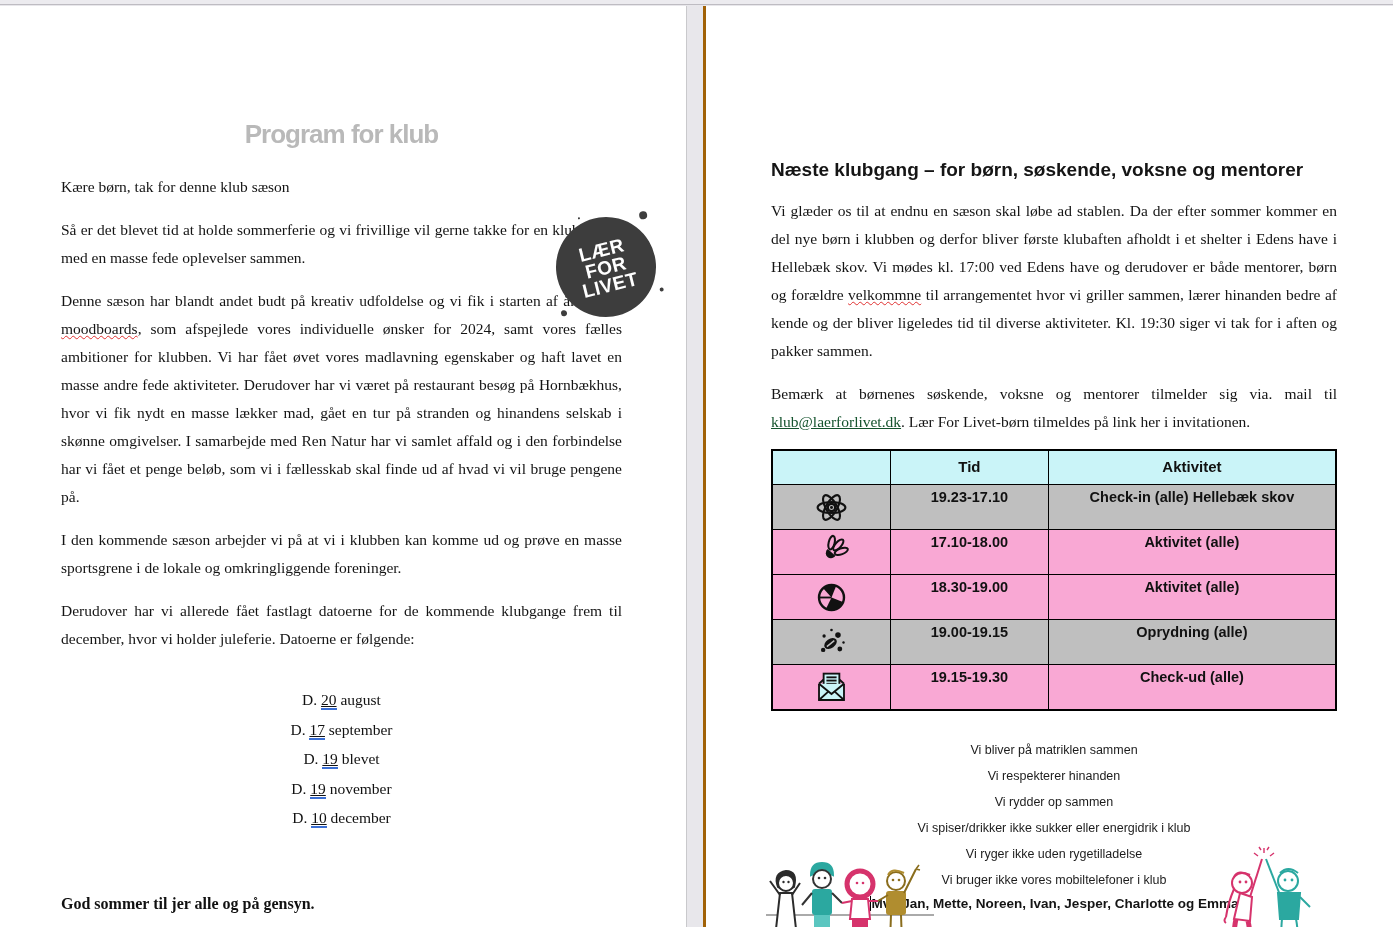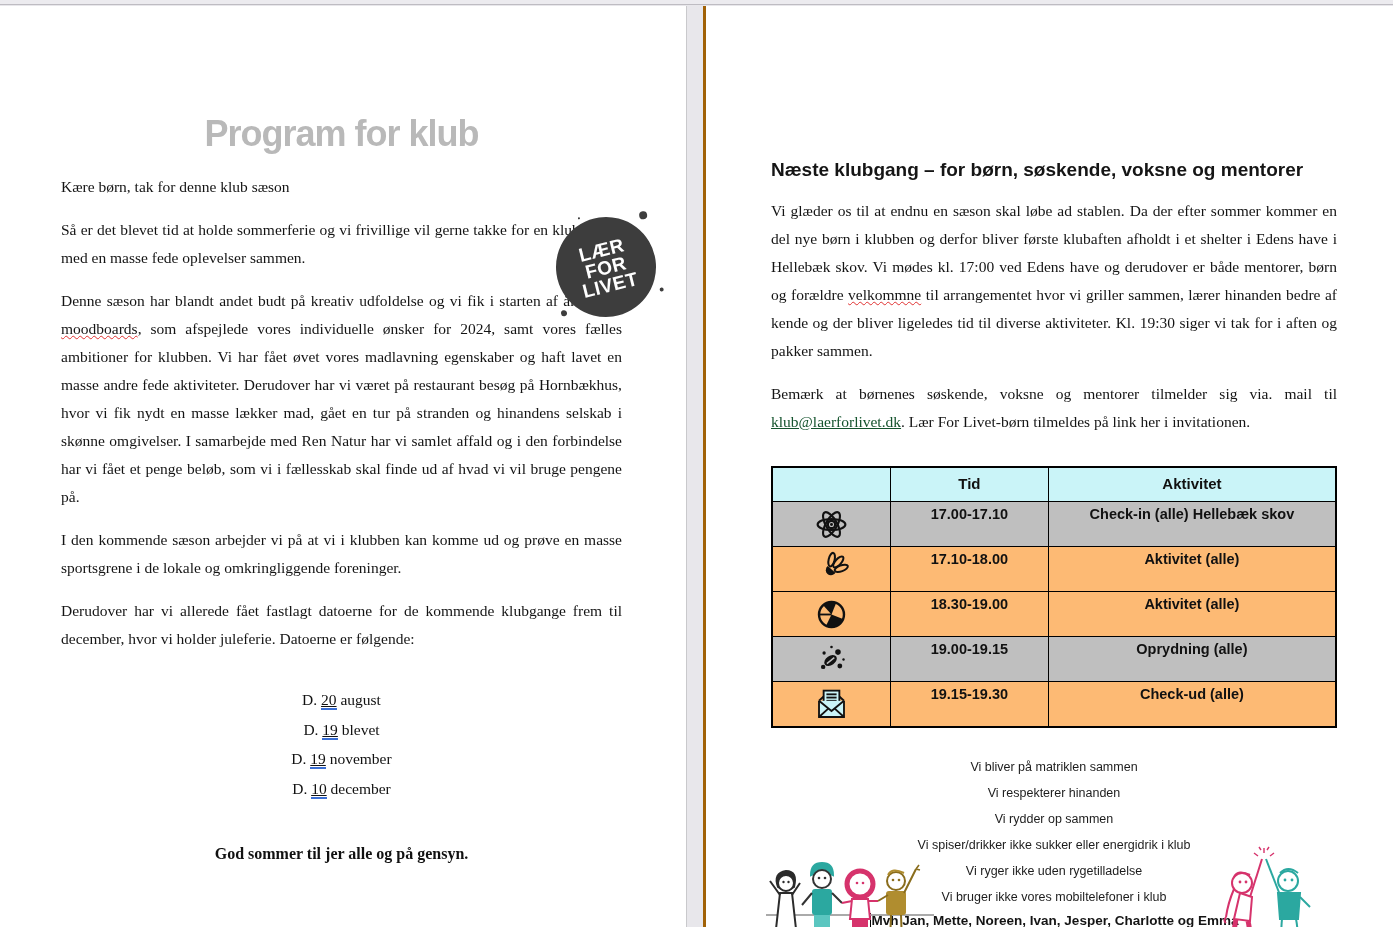--- a/index.html
+++ b/index.html
@@ -18,21 +18,21 @@
   .page{
     position:absolute; top:6px; bottom:0; background:#fff;
   }
   .page-left{ left:0; width:687px; border-right:1px solid #C9C9CC; }
   .page-right{ left:703px; width:690px; border-left:3px solid #a16207; }
 
   
   .lp-content{ padding:0 64px 0 61px; position:relative; }
   .doc-title{
     margin-top:104px;
-    font-size:36px; font-weight:bold; color:#B9B9B9;
+    font-size:26px; font-weight:bold; color:#B9B9B9;
     text-align:center; letter-spacing:-1px; line-height:48px;
   }
   .logo{
     position:absolute; top:99px; right:24px; width:112px; height:118px;
   }
   .logo .blob{
     position:absolute; left:6px; top:8px; width:100px; height:100px;
     background:#3D3D3D; border-radius:50%;
     transform:rotate(-8deg);
     box-shadow: 44px -46px 0 -46px #3D3D3D, -48px 40px 0 -47px #3D3D3D,
@@ -52,44 +52,44 @@
   .para{
     font-family:"Liberation Serif", serif;
     font-size:15.5px; line-height:28px; text-align:justify;
     margin-top:15px; color:#141414;
   }
   .spell{ text-decoration:underline wavy #E03131 1px; text-decoration-skip-ink:none; }
   .dates{ margin-top:32px; text-align:center; font-family:"Liberation Serif", serif;
     font-size:15.5px; line-height:29.5px; }
   .dnum{ text-decoration:underline; box-shadow:0 2px 0 0 #3B6FD4; }
   .closing{
-    margin-top:42px; text-align:center; font-family:"Liberation Serif", serif;
+    margin-top:62px; font-family:"Liberation Serif", serif;
     font-weight:bold; font-size:16px;
   }
 
   
   .rp-content{ padding:0 56px 0 65px; position:relative; }
   .rp-heading{
     margin-top:151px; font-size:19px; font-weight:bold; line-height:25px; color:#151515;
   }
   .rp-content .para{ font-size:15.5px; }
   a.mail-link{ color:#14532d; text-decoration:underline; cursor:pointer; }
 
   table.schedule{
-    margin-top:30px; width:100%; border-collapse:collapse;
+    margin-top:13px; width:100%; border-collapse:collapse;
     border:2px solid #000; table-layout:fixed;
   }
   table.schedule th, table.schedule td{
     border:1.5px solid #000; text-align:center; vertical-align:top;
     font-weight:bold; padding-top:4px;
   }
   table.schedule th{ height:34px; background:#CAF4F8; font-size:15px; padding-top:7px; }
   table.schedule td{ height:40px; font-size:14.5px; }
   tr.row-gray td{ background:#BFBFBF; }
-  tr.row-cyan td{ background:#fdba74; }
+  tr.row-cyan td{ background:#f9a8d4; }
   .col-icon{ width:21%; } .col-time{ width:28%; } .col-act{ width:51%; }
   td.icon-cell{ padding-top:2px; }
   td.icon-cell svg{ width:37px; height:37px; }
 
   .rules{ margin-top:26px; text-align:center; font-size:12.5px; color:#1c1c1c; }
   .rules .rule{ line-height:26px; }
   .signature{
     margin-top:3px; text-align:center; font-size:13.5px; font-weight:bold; color:#141414;
   }
   .caret{
@@ -119,20 +119,21 @@
     <h1 class="doc-title">Program for klub</h1>
 
     <p class="para">Kære børn, tak for denne klub sæson</p>
     <p class="para">Så er det blevet tid at holde sommerferie og vi frivillige vil gerne takke for en klub sæson med en masse fede oplevelser sammen.</p>
     <p class="para"><span>Denne sæson har blandt andet budt på kreativ udfoldelse og vi fik i starten af året lavet </span><span class="spell">moodboards</span><span>, som afspejlede vores individuelle ønsker for 2024, samt vores fælles ambitioner for klubben. Vi har fået øvet vores madlavning egenskaber og haft lavet en masse andre fede aktiviteter. Derudover har vi været på restaurant besøg på Hornbækhus, hvor vi fik nydt en masse lækker mad, gået en tur på stranden og hinandens selskab i skønne omgivelser. I samarbejde med Ren Natur har vi samlet affald og i den forbindelse har vi fået et penge beløb, som vi i fællesskab skal finde ud af hvad vi vil bruge pengene på.</span></p>
     <p class="para">I den kommende sæson arbejder vi på at vi i klubben kan komme ud og prøve en masse sportsgrene i de lokale og omkringliggende foreninger.</p>
     <p class="para">Derudover har vi allerede fået fastlagt datoerne for de kommende klubgange frem til december, hvor vi holder juleferie. Datoerne er følgende:</p>
 
     <div class="dates">
       <div><span>D. </span><span class="dnum">20</span><span> august</span></div>
+      <div><span>D. </span><span class="dnum">17</span><span> september</span></div>
       <div><span>D. </span><span class="dnum">19</span><span> blevet</span></div>
       <div><span>D. </span><span class="dnum">19</span><span> november</span></div>
       <div><span>D. </span><span class="dnum">10</span><span> december</span></div>
     </div>
 
     <p class="closing">God sommer til jer alle og på gensyn.</p>
   </div>
 </div>
 
 <div class="page page-right">
@@ -160,21 +161,21 @@
           <svg viewBox="0 0 40 40">
                 <g fill="none" stroke="#111" stroke-width="2.3">
             <ellipse cx="20" cy="20" rx="15" ry="6"></ellipse>
             <ellipse cx="20" cy="20" rx="15" ry="6" transform="rotate(60 20 20)"></ellipse>
             <ellipse cx="20" cy="20" rx="15" ry="6" transform="rotate(-60 20 20)"></ellipse>
             <circle cx="20" cy="20" r="4" stroke-width="2.5"></circle>
                 </g>
             <circle cx="20" cy="20" r="1.6" fill="#111"></circle>
               </svg>
         </td>
-        <td>17.00-17.10</td>
+        <td>19.23-17.10</td>
         <td>Check-in (alle) Hellebæk skov</td>
       </tr>
       <tr class="row-cyan">
         <td class="icon-cell">
           <svg viewBox="0 0 40 40">
                 <g transform="rotate(42 20 20)" stroke="#111" fill="none" stroke-width="2.2">
             <ellipse cx="20" cy="9" rx="3.2" ry="7.5"></ellipse>
             <ellipse cx="13" cy="12" rx="3.2" ry="7.5" transform="rotate(-28 13 12)"></ellipse>
             <ellipse cx="27" cy="12" rx="3.2" ry="7.5" transform="rotate(28 27 12)"></ellipse>
             <path d="M14.5 21 a5.5 5.5 0 0 0 11 0 z" fill="#111" stroke="none"></path>

